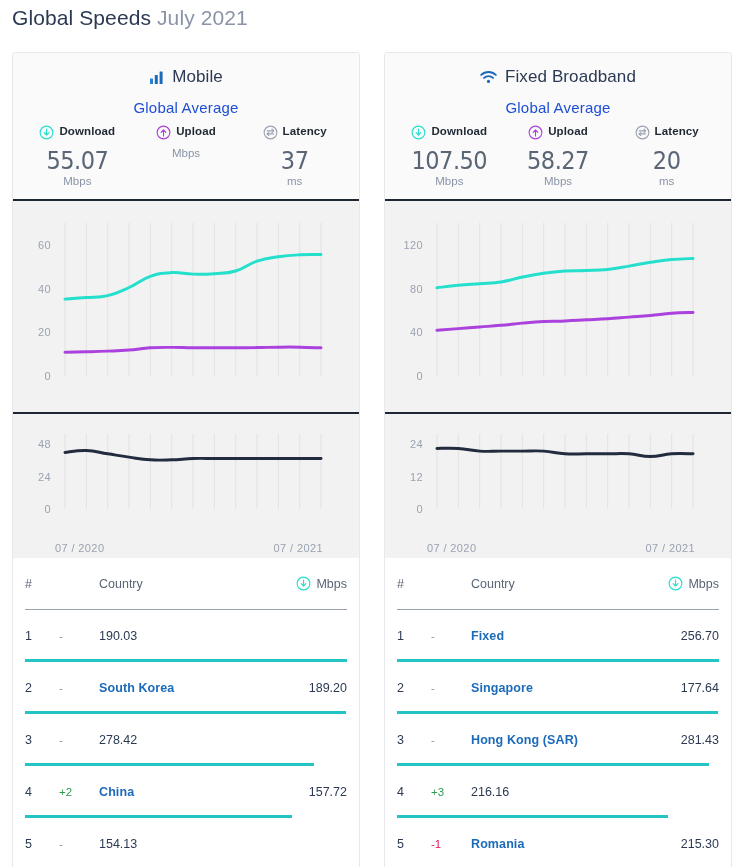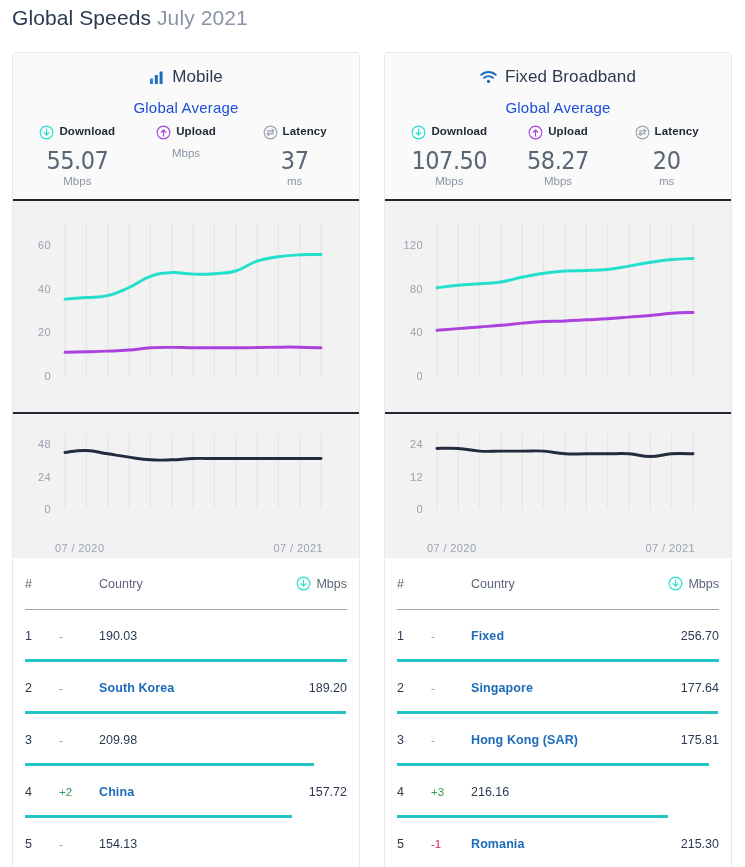--- a/index.html
+++ b/index.html
@@ -316,21 +316,21 @@
               <span class="c-value">189.20</span>
             </div>
             <div class="bar-track">
               <div class="bar-fill" style="width:99.6%;background:#24C4C4"></div>
             </div>
           </div>
           <div class="row">
             <div class="row-inner">
               <span class="c-rank">3</span>
               <span class="c-delta neutral">-</span>
-              <span class="c-value">209.98</span>
+              <span class="c-value">278.42</span>
             </div>
             <div class="bar-track">
               <div class="bar-fill" style="width:89.9%;background:#24C4C4"></div>
             </div>
           </div>
           <div class="row">
             <div class="row-inner">
               <span class="c-rank">4</span>
               <span class="c-delta up">+2</span>
               <span class="c-country">China</span>
@@ -489,21 +489,21 @@
             </div>
             <div class="bar-track">
               <div class="bar-fill" style="width:99.7%;background:#24C4C4"></div>
             </div>
           </div>
           <div class="row">
             <div class="row-inner">
               <span class="c-rank">3</span>
               <span class="c-delta neutral">-</span>
               <span class="c-country">Hong Kong (SAR)</span>
-              <span class="c-value">175.81</span>
+              <span class="c-value">281.43</span>
             </div>
             <div class="bar-track">
               <div class="bar-fill" style="width:96.8%;background:#24C4C4"></div>
             </div>
           </div>
           <div class="row">
             <div class="row-inner">
               <span class="c-rank">4</span>
               <span class="c-delta up">+3</span>
               <span class="c-value">216.16</span>

